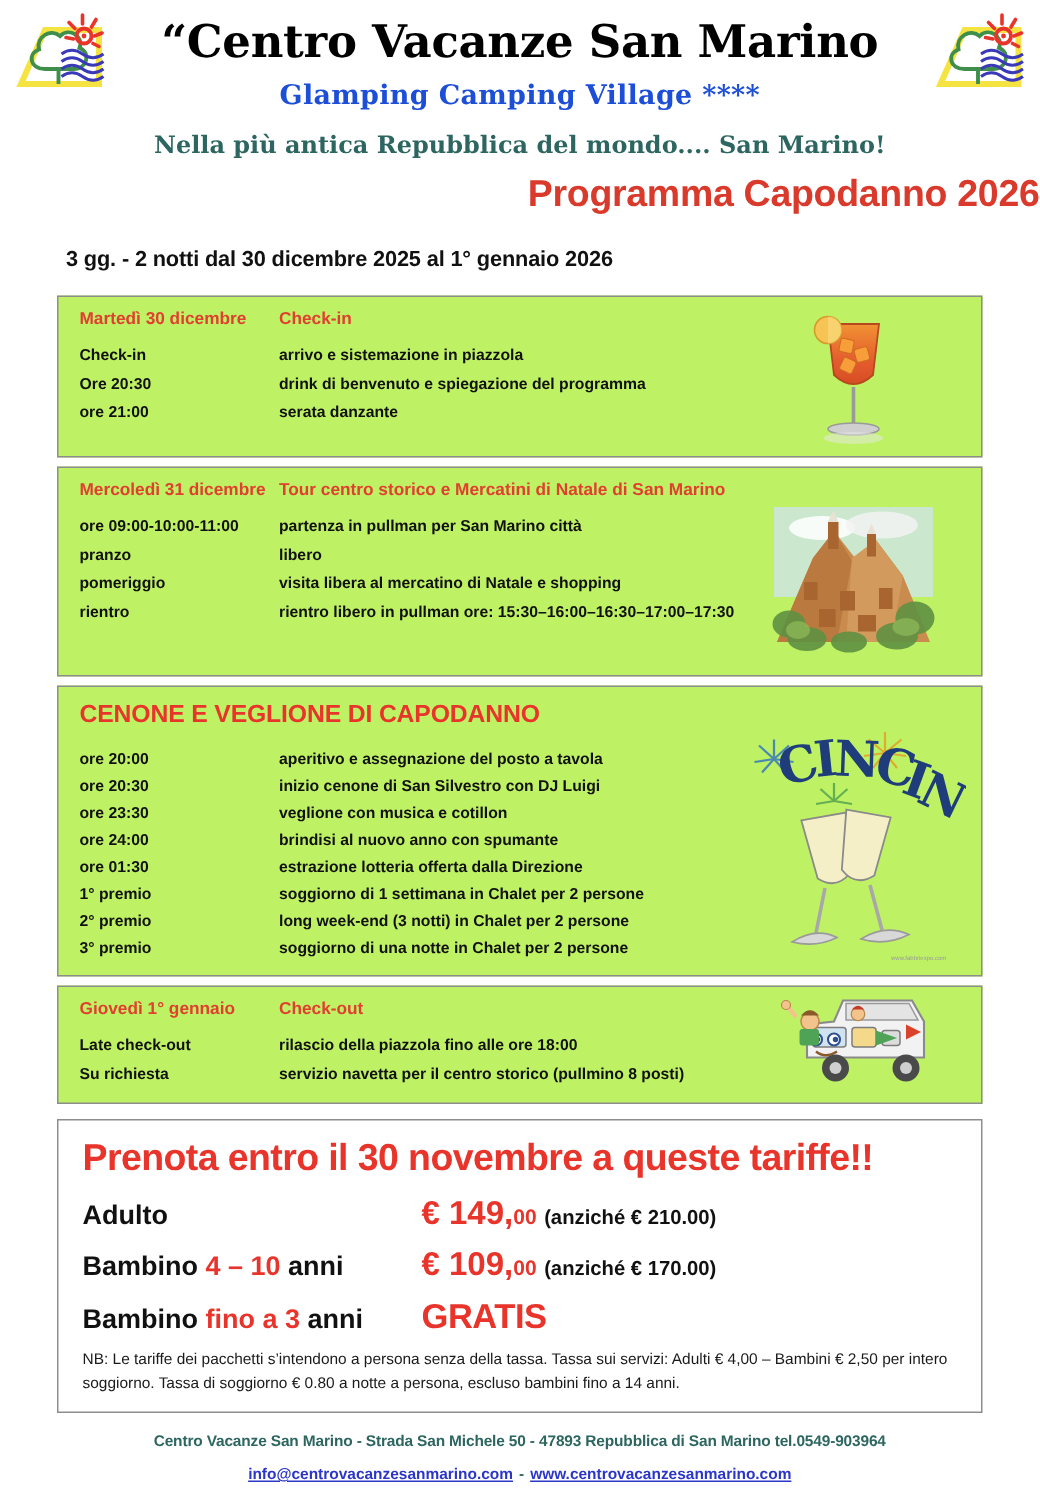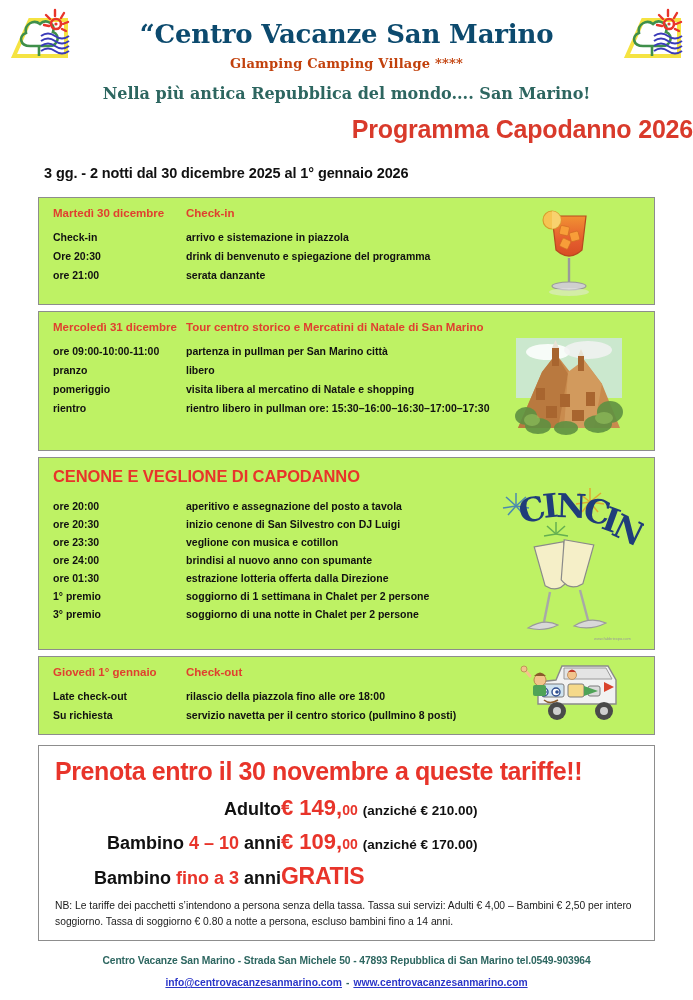--- a/index.html
+++ b/index.html
@@ -18,32 +18,32 @@
   
   .header { position: relative; height: 100px; }
   .logo { position: absolute; top: 6px; width: 64px; height: 58px; }
   .logo.left { left: 8px; }
   .logo.right { right: 8px; }
 
   .brand-wrap { text-align: center; padding-top: 13px; }
   .brand-title {
     font-family: "DejaVu Serif", serif;
     font-weight: bold;
-    font-size: 26px;
-    color: #0c4a6e;
+    font-size: 30px;
+    color: #000000;
     letter-spacing: -0.2px;
     line-height: 1.05;
-    margin: 8px;
+    margin: 0;
   }
   .brand-sub {
     font-family: "DejaVu Serif", serif;
     font-weight: bold;
-    font-size: 13px;
-    color: #c2410c;
-    margin-top: 3px;
+    font-size: 18px;
+    color: #1d4ed8;
+    margin-top: 8px;
     letter-spacing: 0.2px;
   }
   .brand-tag {
     font-family: "DejaVu Serif", serif;
     font-weight: bold;
     font-size: 16px;
     color: #2d6660;
     margin-top: 13px;
   }
 
@@ -101,21 +101,21 @@
     width: 617px;
     padding: 11px 12px 10px 16px;
   }
   .offer-title {
     color: #e8342a;
     font-size: 25px;
     font-weight: bold;
     letter-spacing: -0.4px;
     margin-bottom: 9px;
   }
-  .price-row { display: flex; align-items: baseline; margin-bottom: 8px; text-align: right; }
+  .price-row { display: flex; align-items: baseline; margin-bottom: 8px; }
   .price-label { width: 226px; flex: none; font-size: 18px; font-weight: bold; color: #111; }
   .price-label .red { color: #e8342a; }
   .price-main { font-size: 22px; font-weight: bold; color: #e8342a; }
   .price-main .cents { font-size: 14px; }
   .price-old { font-size: 13.5px; font-weight: bold; color: #111; margin-left: 5px; }
   .gratis { font-size: 23px; font-weight: bold; color: #e8342a; letter-spacing: -0.3px; }
   .nb {
     font-size: 10.3px; color: #1a1a1a; line-height: 16px;
     margin-top: 4px;
   }
@@ -313,20 +313,24 @@
         <div class="c1">ore 24:00</div>
         <div class="c2">brindisi al nuovo anno con spumante</div>
       </div>
       <div class="row tight">
         <div class="c1">ore 01:30</div>
         <div class="c2">estrazione lotteria offerta dalla Direzione</div>
       </div>
       <div class="row tight">
         <div class="c1">1° premio</div>
         <div class="c2">soggiorno di 1 settimana in Chalet per 2 persone</div>
+      </div>
+      <div class="row tight">
+        <div class="c1">2° premio</div>
+        <div class="c2">long week-end (3 notti) in Chalet per 2 persone</div>
       </div>
       <div class="row tight">
         <div class="c1">3° premio</div>
         <div class="c2">soggiorno di una notte in Chalet per 2 persone</div>
       </div>
 
       <div class="box-img" style="right:10px;top:14px;">
         <svg width="150" height="172" viewBox="0 0 150 172">
           <g stroke="#3f7fb8" stroke-width="1.5" fill="none" opacity="0.9">
             <g transform="translate(22,34)">

